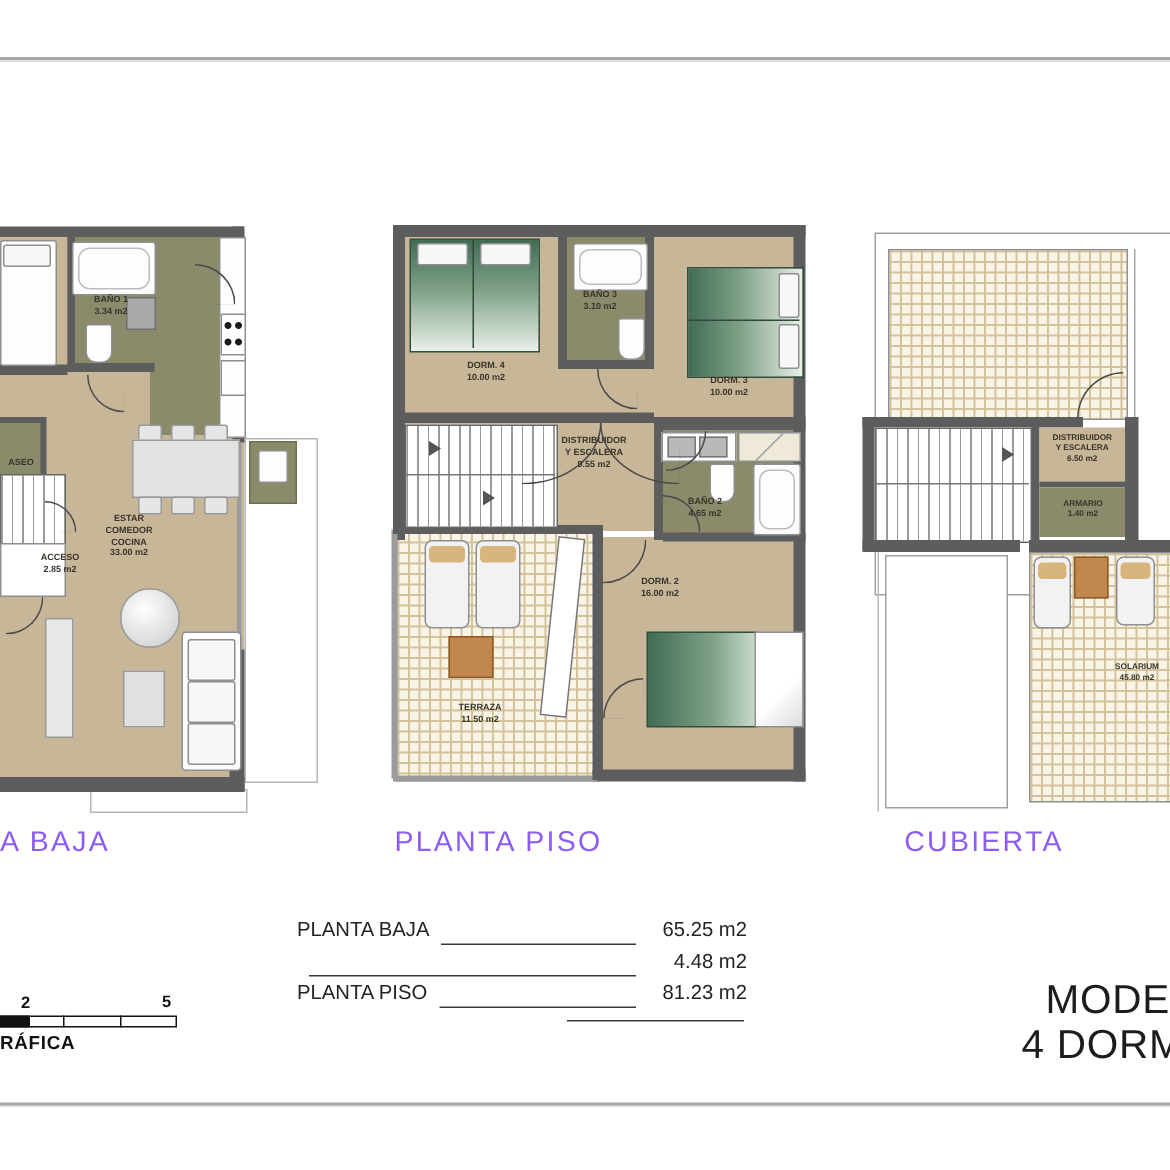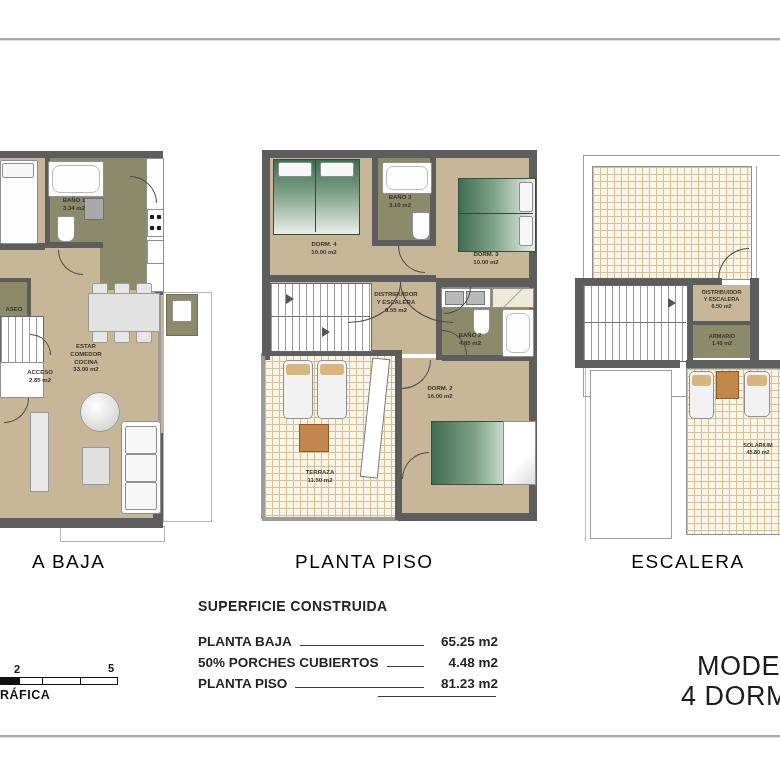--- a/index.html
+++ b/index.html
@@ -27,25 +27,25 @@
   .lg-band{position:absolute;left:2px;right:2px;top:3px;height:11px;background:#d8b57c;border-radius:3px;}
   .otable{position:absolute;background:#c2874c;border:1px solid #8a5a28;}
   .arc-bl{position:absolute;border-left:1px solid #4a4a4a;border-bottom:1px solid #4a4a4a;border-radius:0 0 0 100%;}
   .arc-br{position:absolute;border-right:1px solid #4a4a4a;border-bottom:1px solid #4a4a4a;border-radius:0 0 100% 0;}
   .arc-tl{position:absolute;border-left:1px solid #4a4a4a;border-top:1px solid #4a4a4a;border-radius:100% 0 0 0;}
   .arc-tr{position:absolute;border-right:1px solid #4a4a4a;border-top:1px solid #4a4a4a;border-radius:0 100% 0 0;}
   .tri-r{position:absolute;width:0;height:0;border-top:5px solid transparent;border-bottom:5px solid transparent;border-left:8px solid #555;}
   .lbl{position:absolute;font-size:6px;line-height:1.3;font-weight:700;color:#39342a;
        text-align:center;white-space:pre-line;letter-spacing:0;}
   .lbl-s{font-size:5.5px;}
-  .plan-title{position:absolute;font-size:19px;letter-spacing:1.5px;color:#000000;white-space:nowrap;padding-left:32px;}
+  .plan-title{position:absolute;font-size:19px;letter-spacing:1.5px;color:#8b5cf6;white-space:nowrap;}
   .rule{position:absolute;left:0;width:780px;height:2px;background:#a8a8a8;border-bottom:1px solid #e2e2e2;}
   .summary{position:absolute;left:198px;top:598px;width:300px;color:#242424;}
   .summary-title{font-size:14px;font-weight:700;letter-spacing:.4px;}
-  .srow{display:flex;align-items:flex-end;height:21px;font-size:13.5px;font-weight:700;}
+  .srow{display:flex;height:21px;font-size:13.5px;font-weight:400;}
   .srow .leader{flex:1;border-bottom:1.5px solid #3a3a3a;margin:0 8px 3px 8px;}
   .srow .val{width:66px;text-align:right;}
   .sep{margin:5px 0 0 180px;width:118px;border-top:1.5px solid #3a3a3a;}
   .total{margin:9px 0 0 -22px;font-size:15px;font-weight:700;white-space:nowrap;}
   .model-text{position:absolute;font-size:27px;letter-spacing:.5px;color:#1c1c1c;white-space:nowrap;}
   .scalebar-num{position:absolute;font-size:11px;font-weight:700;color:#111;}
   .scalebar-label{position:absolute;font-size:12.5px;font-weight:700;color:#111;letter-spacing:.5px;}
   .glass{position:absolute;background:#fff;border:1px solid #777;transform:rotate(6deg);}
 </style>
 </head>
@@ -251,33 +251,31 @@
     <div class="outline" style="left:590px;top:370px;width:80px;height:167px;border-color:#9f9f9f;"></div>
     <div class="abs" style="left:585px;top:368px;width:1px;height:173px;background:#bbb;"></div>
 
     <div class="lbl lbl-s" style="left:694px;top:289px;width:55px;">DISTRIBUIDOR
 Y ESCALERA
 6.50 m2</div>
     <div class="lbl lbl-s" style="left:696px;top:333px;width:52px;">ARMARIO
 1.40 m2</div>
     <div class="lbl lbl-s" style="left:737px;top:442px;width:42px;">SOLARIUM
 45.80 m2</div>
-    <div class="plan-title" style="left:597px;top:551px;width:118px;text-align:center;">ESCALERA</div>
+    <div class="plan-title" style="left:597px;top:551px;width:118px;text-align:center;">CUBIERTA</div>
   </div>
 
   <div class="summary">
-    <div class="summary-title">SUPERFICIE CONSTRUIDA</div>
     <div style="margin-top:14px;">
       <div class="srow">
         <span>PLANTA BAJA</span>
         <span class="leader"></span>
         <span class="val">65.25 m2</span>
       </div>
       <div class="srow">
-        <span>50% PORCHES CUBIERTOS</span>
         <span class="leader"></span>
         <span class="val">4.48 m2</span>
       </div>
       <div class="srow">
         <span>PLANTA PISO</span>
         <span class="leader"></span>
         <span class="val">81.23 m2</span>
       </div>
     </div>
     <div class="sep"></div>

